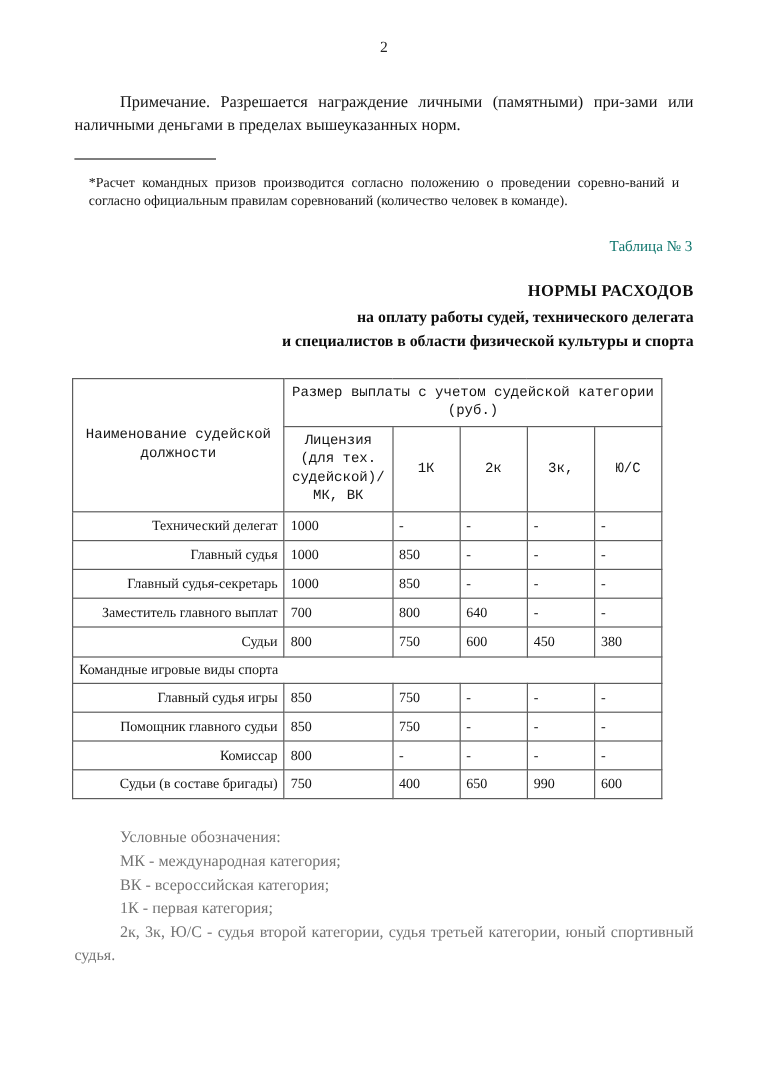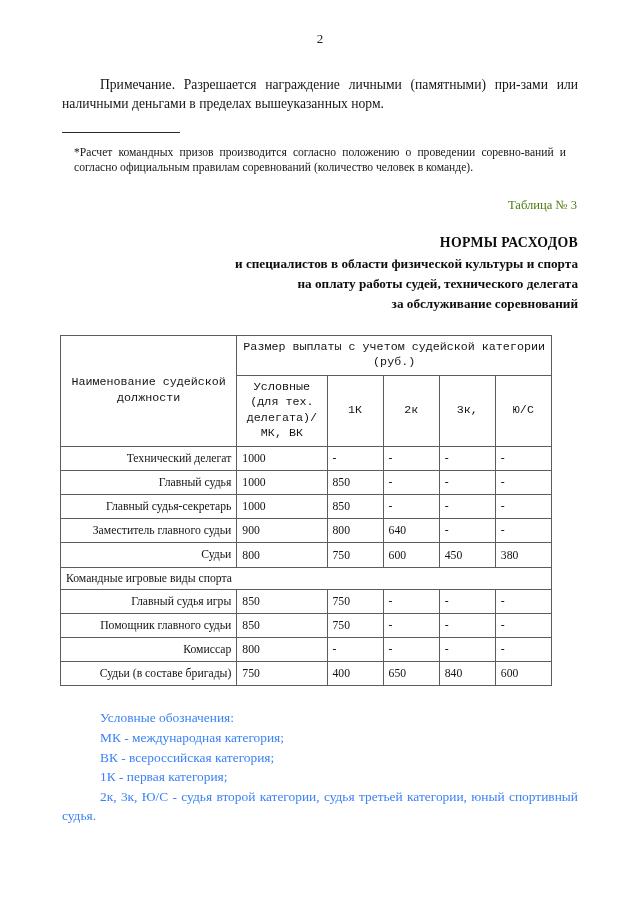--- a/index.html
+++ b/index.html
@@ -54,21 +54,21 @@
     text-align: justify;
     margin: 12px;
     color: #161616;
     font-family: Liberation Serif, serif;
   }
   .table-caption {
     font-size: 12.6px;
     text-align: right;
     margin: 22px 0 0 0;
     padding-right: 1px;
-    color: #4d7c0f;
+    color: #0f766e;
   }
   .title-block {
     text-align: right;
     font-weight: bold;
     margin-top: 20px;
     color: #0d0d0d;
   }
   .title-main {
     font-size: 13.8px;
     letter-spacing: 0.3px;
@@ -109,21 +109,21 @@
     text-align: left;
     padding-left: 7px;
   }
   .col-name { width: 176px; }
   .col-lic  { width: 90px; }
   .col-k    { width: 56px; }
   .legend {
     margin-top: 22px;
     font-size: 13.4px;
     line-height: 1.46;
-    color: #3b82f6;
+    color: #737373;
   }
   .legend .ind {
     text-indent: 38px;
   }
   .legend .hang {
     text-indent: 38px;
     text-align: justify;
   }
   .notes {
     margin-top: 21px;
@@ -148,41 +148,40 @@
   <p class="body-para para-note">Примечание. Разрешается награждение личными (памятными) при-зами или наличными деньгами в пределах вышеуказанных норм.</p>
 
   <div class="footnote-rule"></div>
 
   <p class="footnote">*Расчет командных призов производится согласно положению о проведении соревно-ваний и согласно официальным правилам соревнований (количество человек в команде).</p>
 
   <p class="table-caption">Таблица № 3</p>
 
   <div class="title-block">
     <div class="title-main">НОРМЫ РАСХОДОВ</div>
+    <div class="title-sub">на оплату работы судей, технического делегата</div>
     <div class="title-sub">и специалистов в области физической культуры и спорта</div>
-    <div class="title-sub">на оплату работы судей, технического делегата</div>
-    <div class="title-sub">за обслуживание соревнований</div>
   </div>
 
   <table class="norms">
     <colgroup>
       <col class="col-name">
       <col class="col-lic">
       <col class="col-k">
       <col class="col-k">
       <col class="col-k">
       <col class="col-k">
     </colgroup>
     <thead>
       <tr>
         <th class="th-center" rowspan="2">Наименование судейской должности</th>
         <th class="th-center" colspan="5">Размер выплаты с учетом судейской категории (руб.)</th>
       </tr>
       <tr>
-        <th class="th-center">Условные (для тех. делегата)/ МК, ВК</th>
+        <th class="th-center">Лицензия (для тех. судейской)/ МК, ВК</th>
         <th class="th-center">1К</th>
         <th class="th-center">2к</th>
         <th class="th-center">3к,</th>
         <th class="th-center">Ю/С</th>
       </tr>
     </thead>
     <tbody id="norms-body">
         <tr>
           <td class="cell-name">Технический делегат</td>
           <td class="cell-val">1000</td>
@@ -201,22 +200,22 @@
         </tr>
         <tr>
           <td class="cell-name">Главный судья-секретарь</td>
           <td class="cell-val">1000</td>
           <td class="cell-val">850</td>
           <td class="cell-val">-</td>
           <td class="cell-val">-</td>
           <td class="cell-val">-</td>
         </tr>
         <tr>
-          <td class="cell-name">Заместитель главного судьи</td>
-          <td class="cell-val">900</td>
+          <td class="cell-name">Заместитель главного выплат</td>
+          <td class="cell-val">700</td>
           <td class="cell-val">800</td>
           <td class="cell-val">640</td>
           <td class="cell-val">-</td>
           <td class="cell-val">-</td>
         </tr>
         <tr>
           <td class="cell-name">Судьи</td>
           <td class="cell-val">800</td>
           <td class="cell-val">750</td>
           <td class="cell-val">600</td>
@@ -248,21 +247,21 @@
           <td class="cell-val">-</td>
           <td class="cell-val">-</td>
           <td class="cell-val">-</td>
           <td class="cell-val">-</td>
         </tr>
         <tr>
           <td class="cell-name">Судьи (в составе бригады)</td>
           <td class="cell-val">750</td>
           <td class="cell-val">400</td>
           <td class="cell-val">650</td>
-          <td class="cell-val">840</td>
+          <td class="cell-val">990</td>
           <td class="cell-val">600</td>
         </tr>
       </tbody>
   </table>
 
   <div class="legend">
     <div class="ind">Условные обозначения:</div>
     <div class="ind">МК - международная категория;</div>
     <div class="ind">ВК - всероссийская категория;</div>
     <div class="ind">1К - первая категория;</div>

